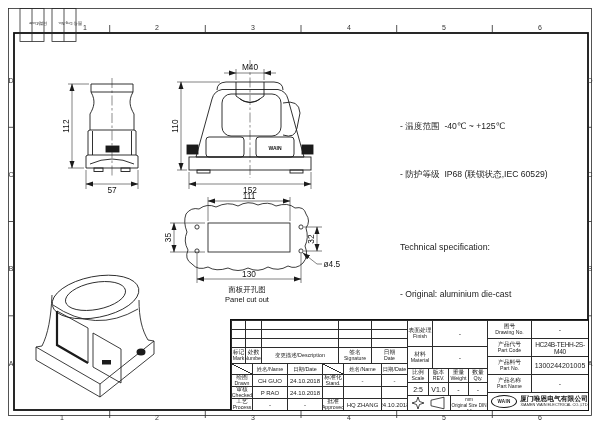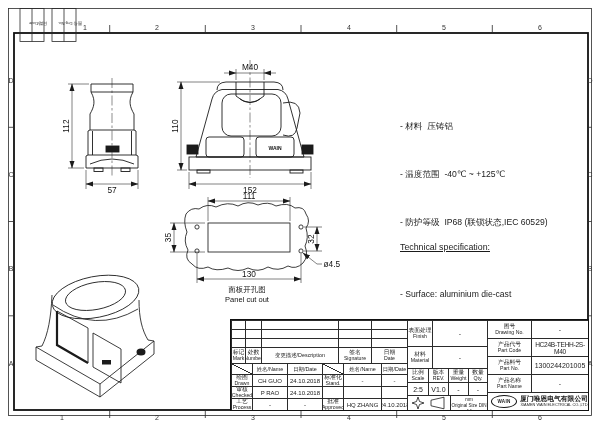--- a/index.html
+++ b/index.html
@@ -9,21 +9,21 @@
   .zone{font-size:7px;fill:#333;}
   .dimtext{font-size:8.3px;fill:#111;}
   .caption{font-size:7.5px;fill:#111;}
   .brand{font-size:5px;font-weight:bold;fill:#111;}
   .corner-label{font-size:4.2px;fill:#333;}
 
   .tech{position:absolute;white-space:pre;}
   .tech .tech-title{font-size:8.8px;margin-bottom:1px;}
   .cn-block .tech-line{font-size:8.6px;line-height:12.2px;}
   .en-block .tech-line{font-size:8.6px;line-height:11.2px;}
-  .en-block .tech-title{font-size:8.8px;text-decoration:underline;}
+  .en-block .tech-title{font-size:8.8px;}
 
   .cell{position:absolute;box-sizing:border-box;border:1px solid #2b2b2b;display:flex;
         align-items:center;justify-content:center;text-align:center;overflow:hidden;background:#fff;}
   .lab{display:flex;flex-direction:column;line-height:1.12;}
   .lab .cn{font-size:5.8px;}
   .lab .en{font-size:5.2px;}
   .val{font-size:7px;}
   .val-sm{font-size:6px;}
   .single{font-size:5.4px;}
   .diag{background-image:linear-gradient(to top right,transparent 48.5%,#2b2b2b 48.5%,#2b2b2b 51.5%,transparent 51.5%);}
@@ -204,30 +204,29 @@
     <path d="M42,346 L36,347 M148,340 L154,341"></path>
     <path d="M57,311 L57,345 L88,363 L88,328 Z"></path>
     <path d="M57,311 L57,345 L88,363" stroke-width="2.2"></path>
     <path d="M93,333 L93,367 L121,383 L121,349 Z"></path>
     <rect x="102" y="360" width="9" height="4.5" fill="#1b1b1b" stroke="none"></rect>
     <ellipse cx="141" cy="352" rx="4.5" ry="3.5" fill="#1b1b1b" stroke="none"></ellipse>
   </g>
 </svg>
 
   <div class="tech cn-block" style="left:400px;top:84px;">
-    <div class="tech-line">- 材料  压铸铝</div>
     <div class="tech-line">- 温度范围  -40℃ ~ +125℃</div>
     <div class="tech-line">- 防护等级  IP68 (联锁状态,IEC 60529)</div>
     
     
   </div>
 
   <div class="tech en-block" style="left:400px;top:206px;">
     <div class="tech-title">Technical specification:</div>
-    <div class="tech-line">- Surface: aluminium die-cast</div>
+    <div class="tech-line">- Original: aluminium die-cast</div>
     <div class="tech-line">- Surface: powder-coated</div>
     <div class="tech-line">- Colour: RAL 7037(grey)</div>
     
     
     
     
     
     
   </div>
 

